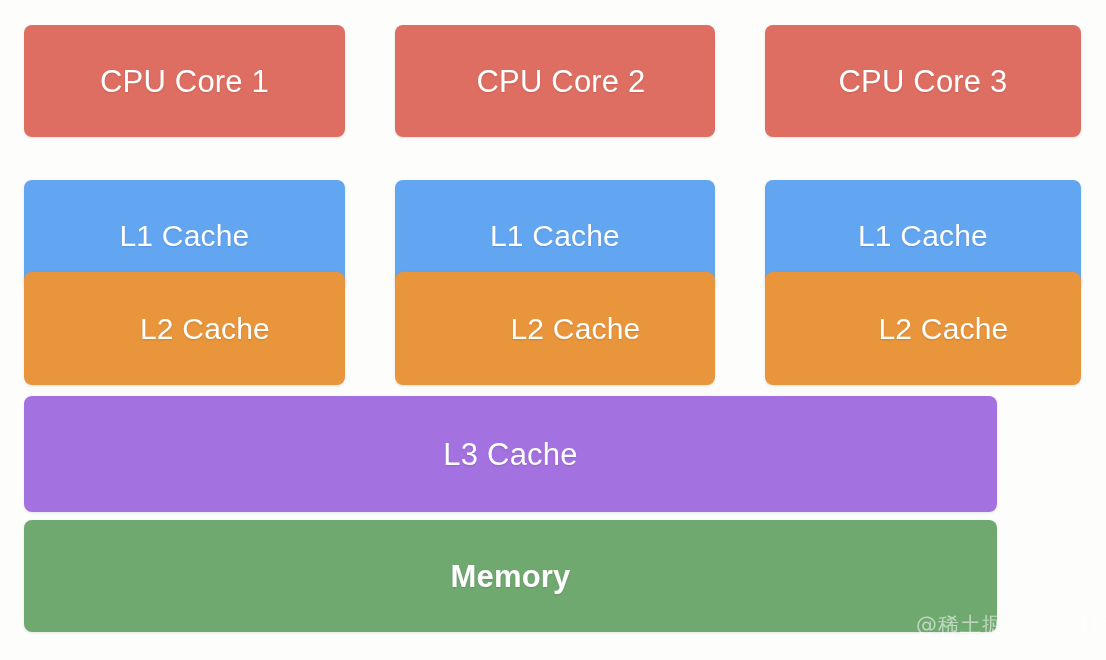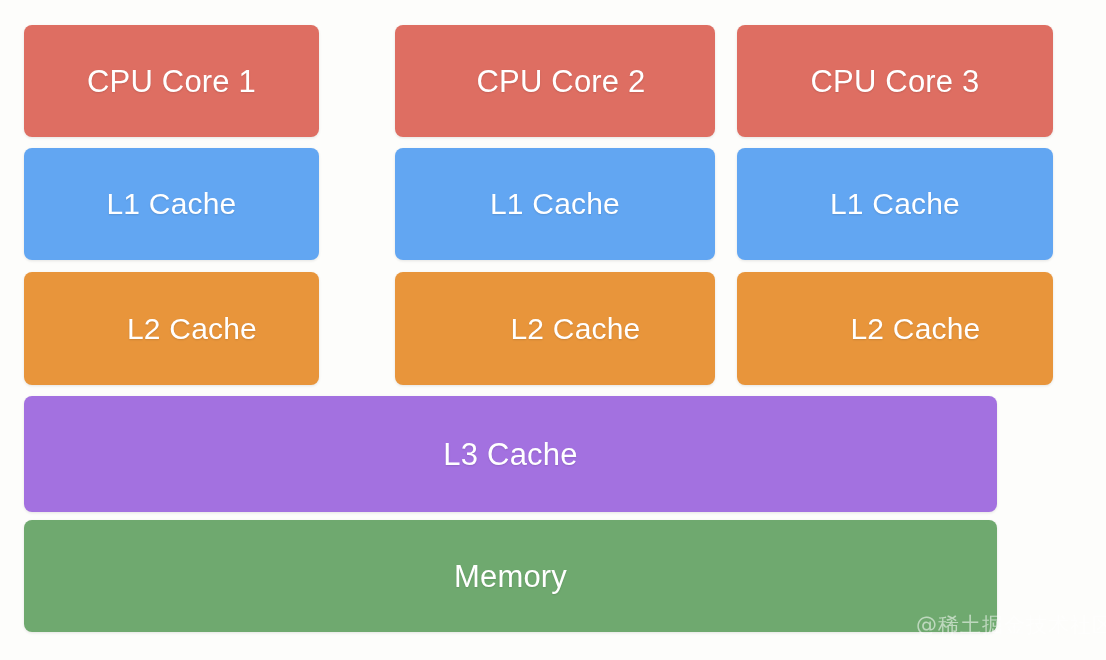--- a/index.html
+++ b/index.html
@@ -45,31 +45,31 @@
   }
 
   
   .row-core   { top: 25px;  height: 112px; }
   .row-l1     { top: 148px; height: 112px; }
   .row-l2     { top: 272px; height: 113px; padding-left: 41px; }
   .row-l3     { top: 396px; height: 116px; }
   .row-mem    { top: 520px; height: 112px; }
 
   
-  .col-1      { left: 24px;  width: 295px; }
+  .col-1      { left: 24px;  width: 321px; }
   .col-2      { left: 395px; width: 320px; }
-  .col-3      { left: 737px; width: 316px; }
+  .col-3      { left: 765px; width: 316px; }
   .col-full   { left: 24px;  width: 973px; }
 
   
   .fs-core { font-size: 31px; }
-  .fs-l1   { font-size: 30px; }
+  .fs-l1   { font-size: 30px; margin-top: 32px; }
   .fs-l2   { font-size: 30px; }
   .fs-l3   { font-size: 31px; }
-  .fs-mem  { font-size: 31px; font-weight: 400; }
+  .fs-mem  { font-size: 31px; font-weight: 700; }
 
   
   .watermark {
     position: absolute;
     white-space: nowrap;
     font-family: "DejaVu Sans", sans-serif;
     pointer-events: none;
     user-select: none;
   }
   .watermark-a {

